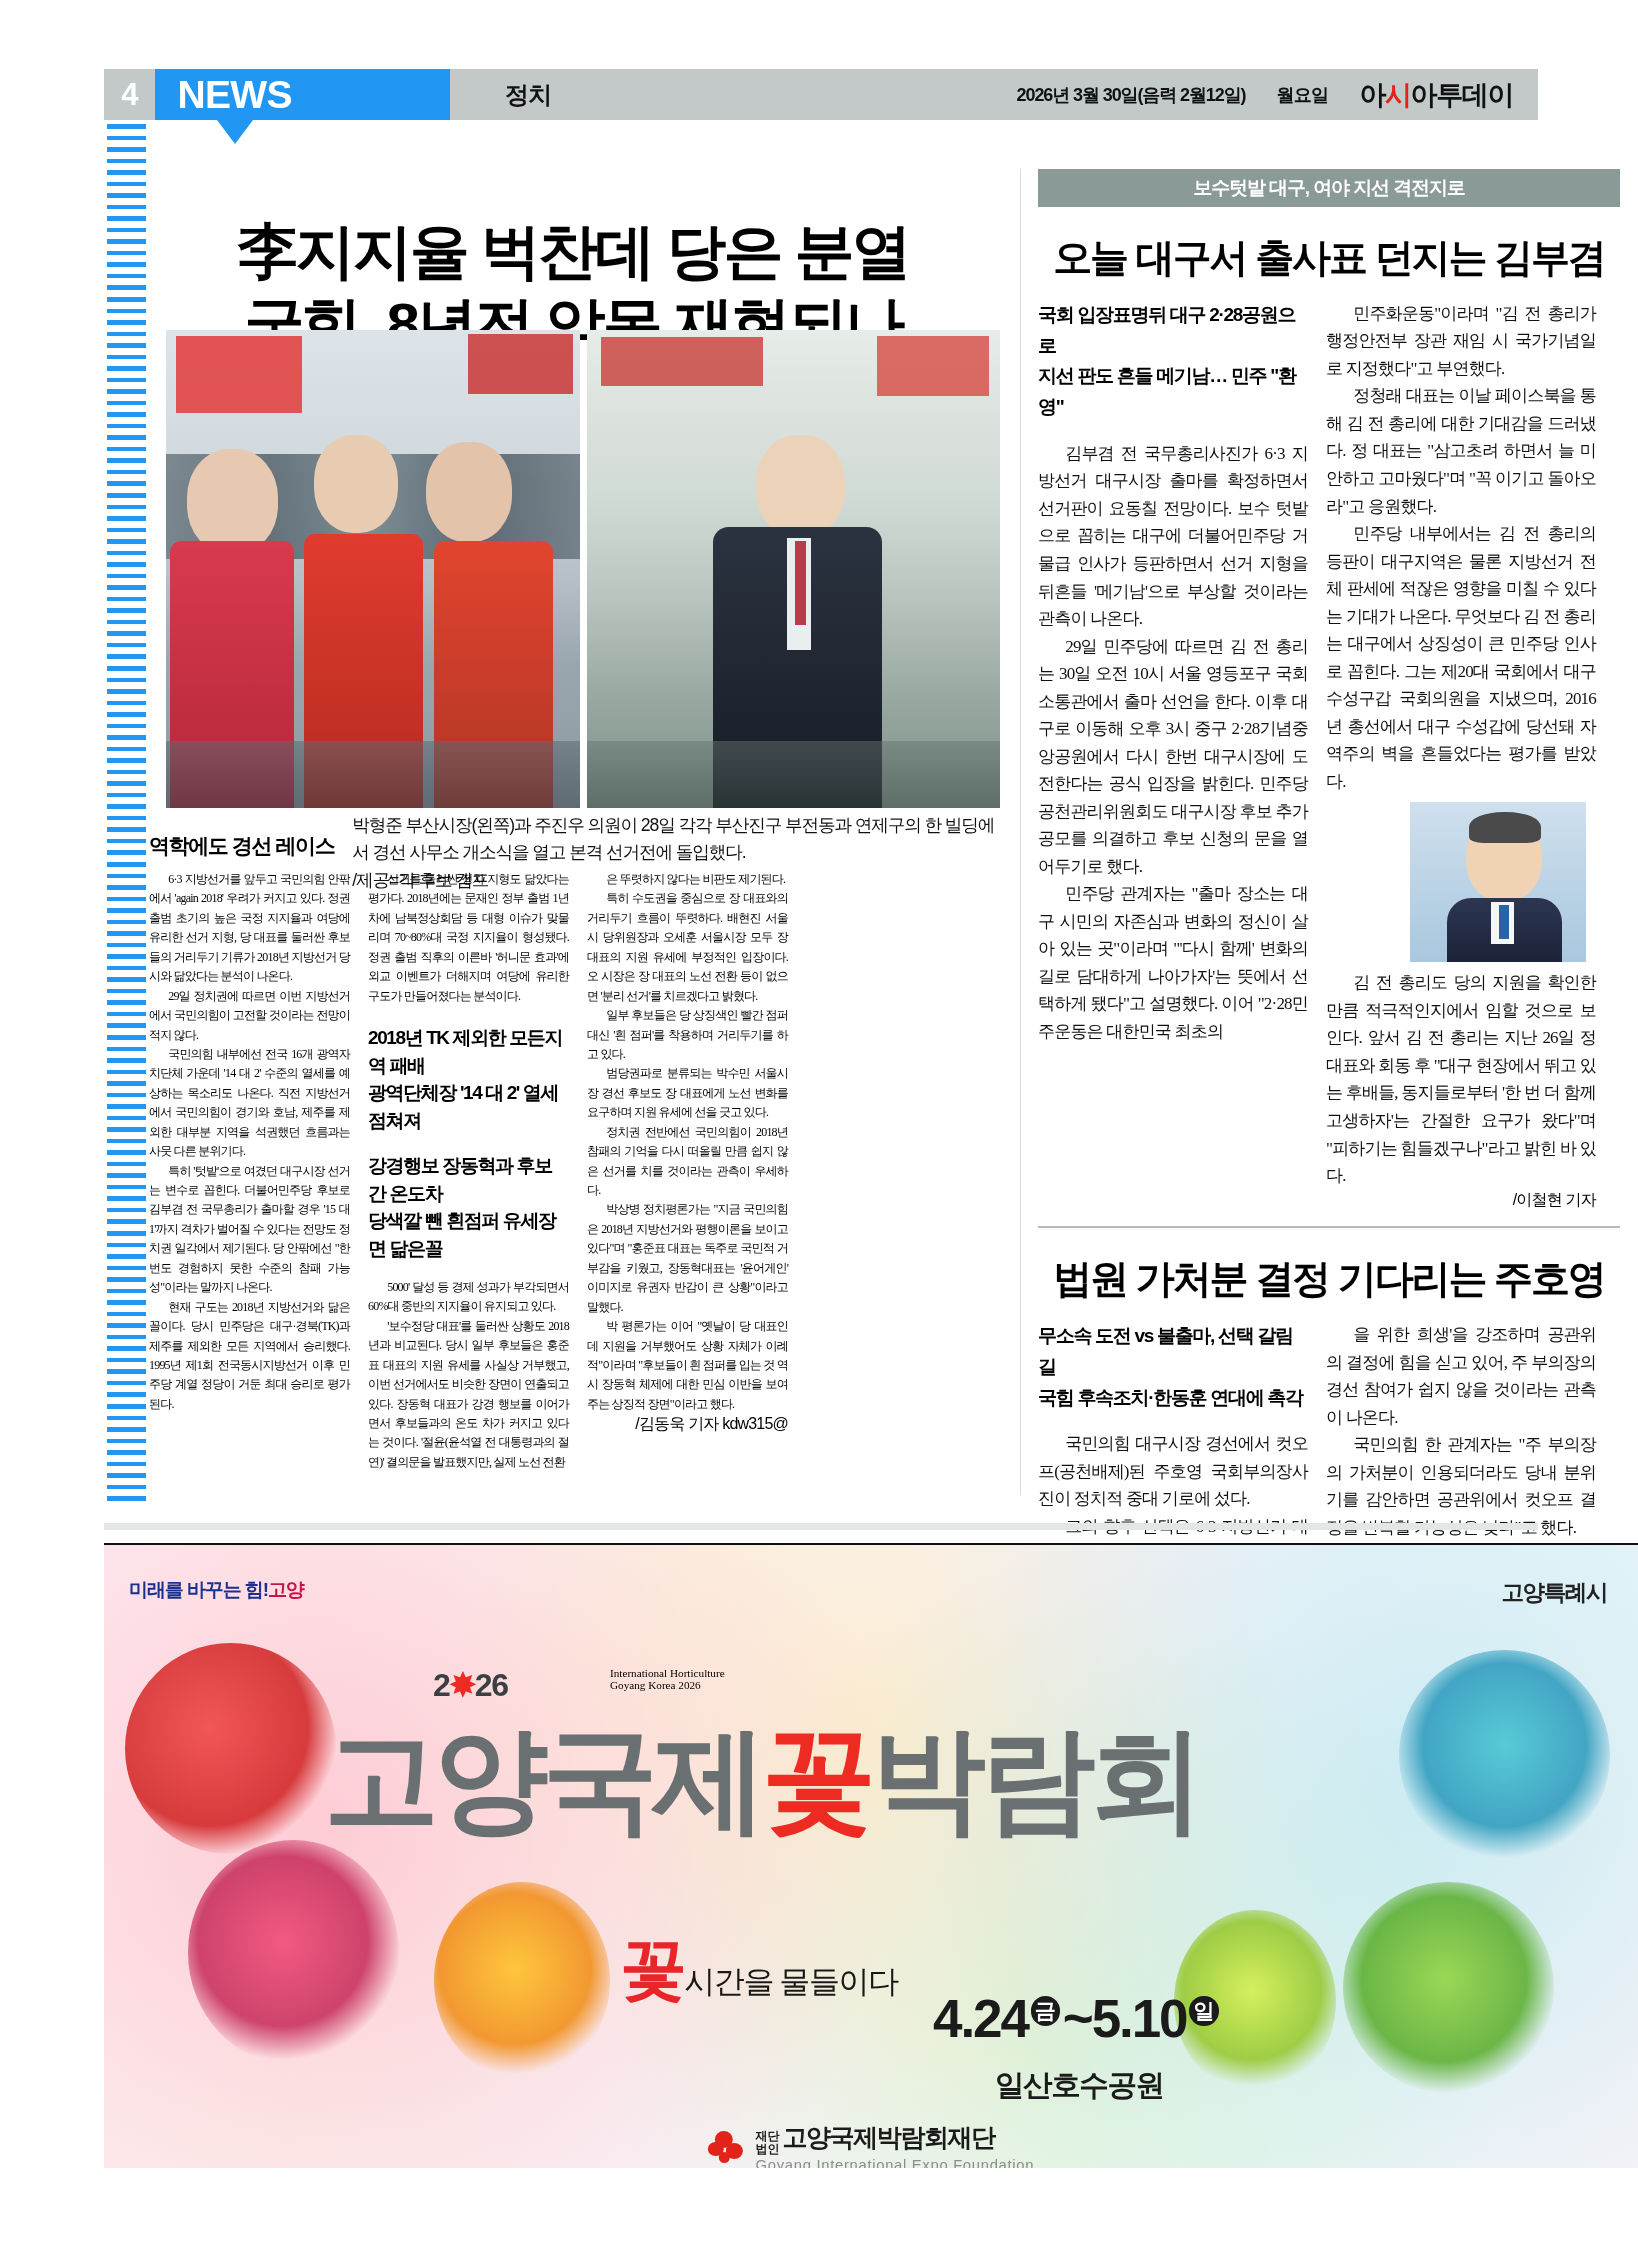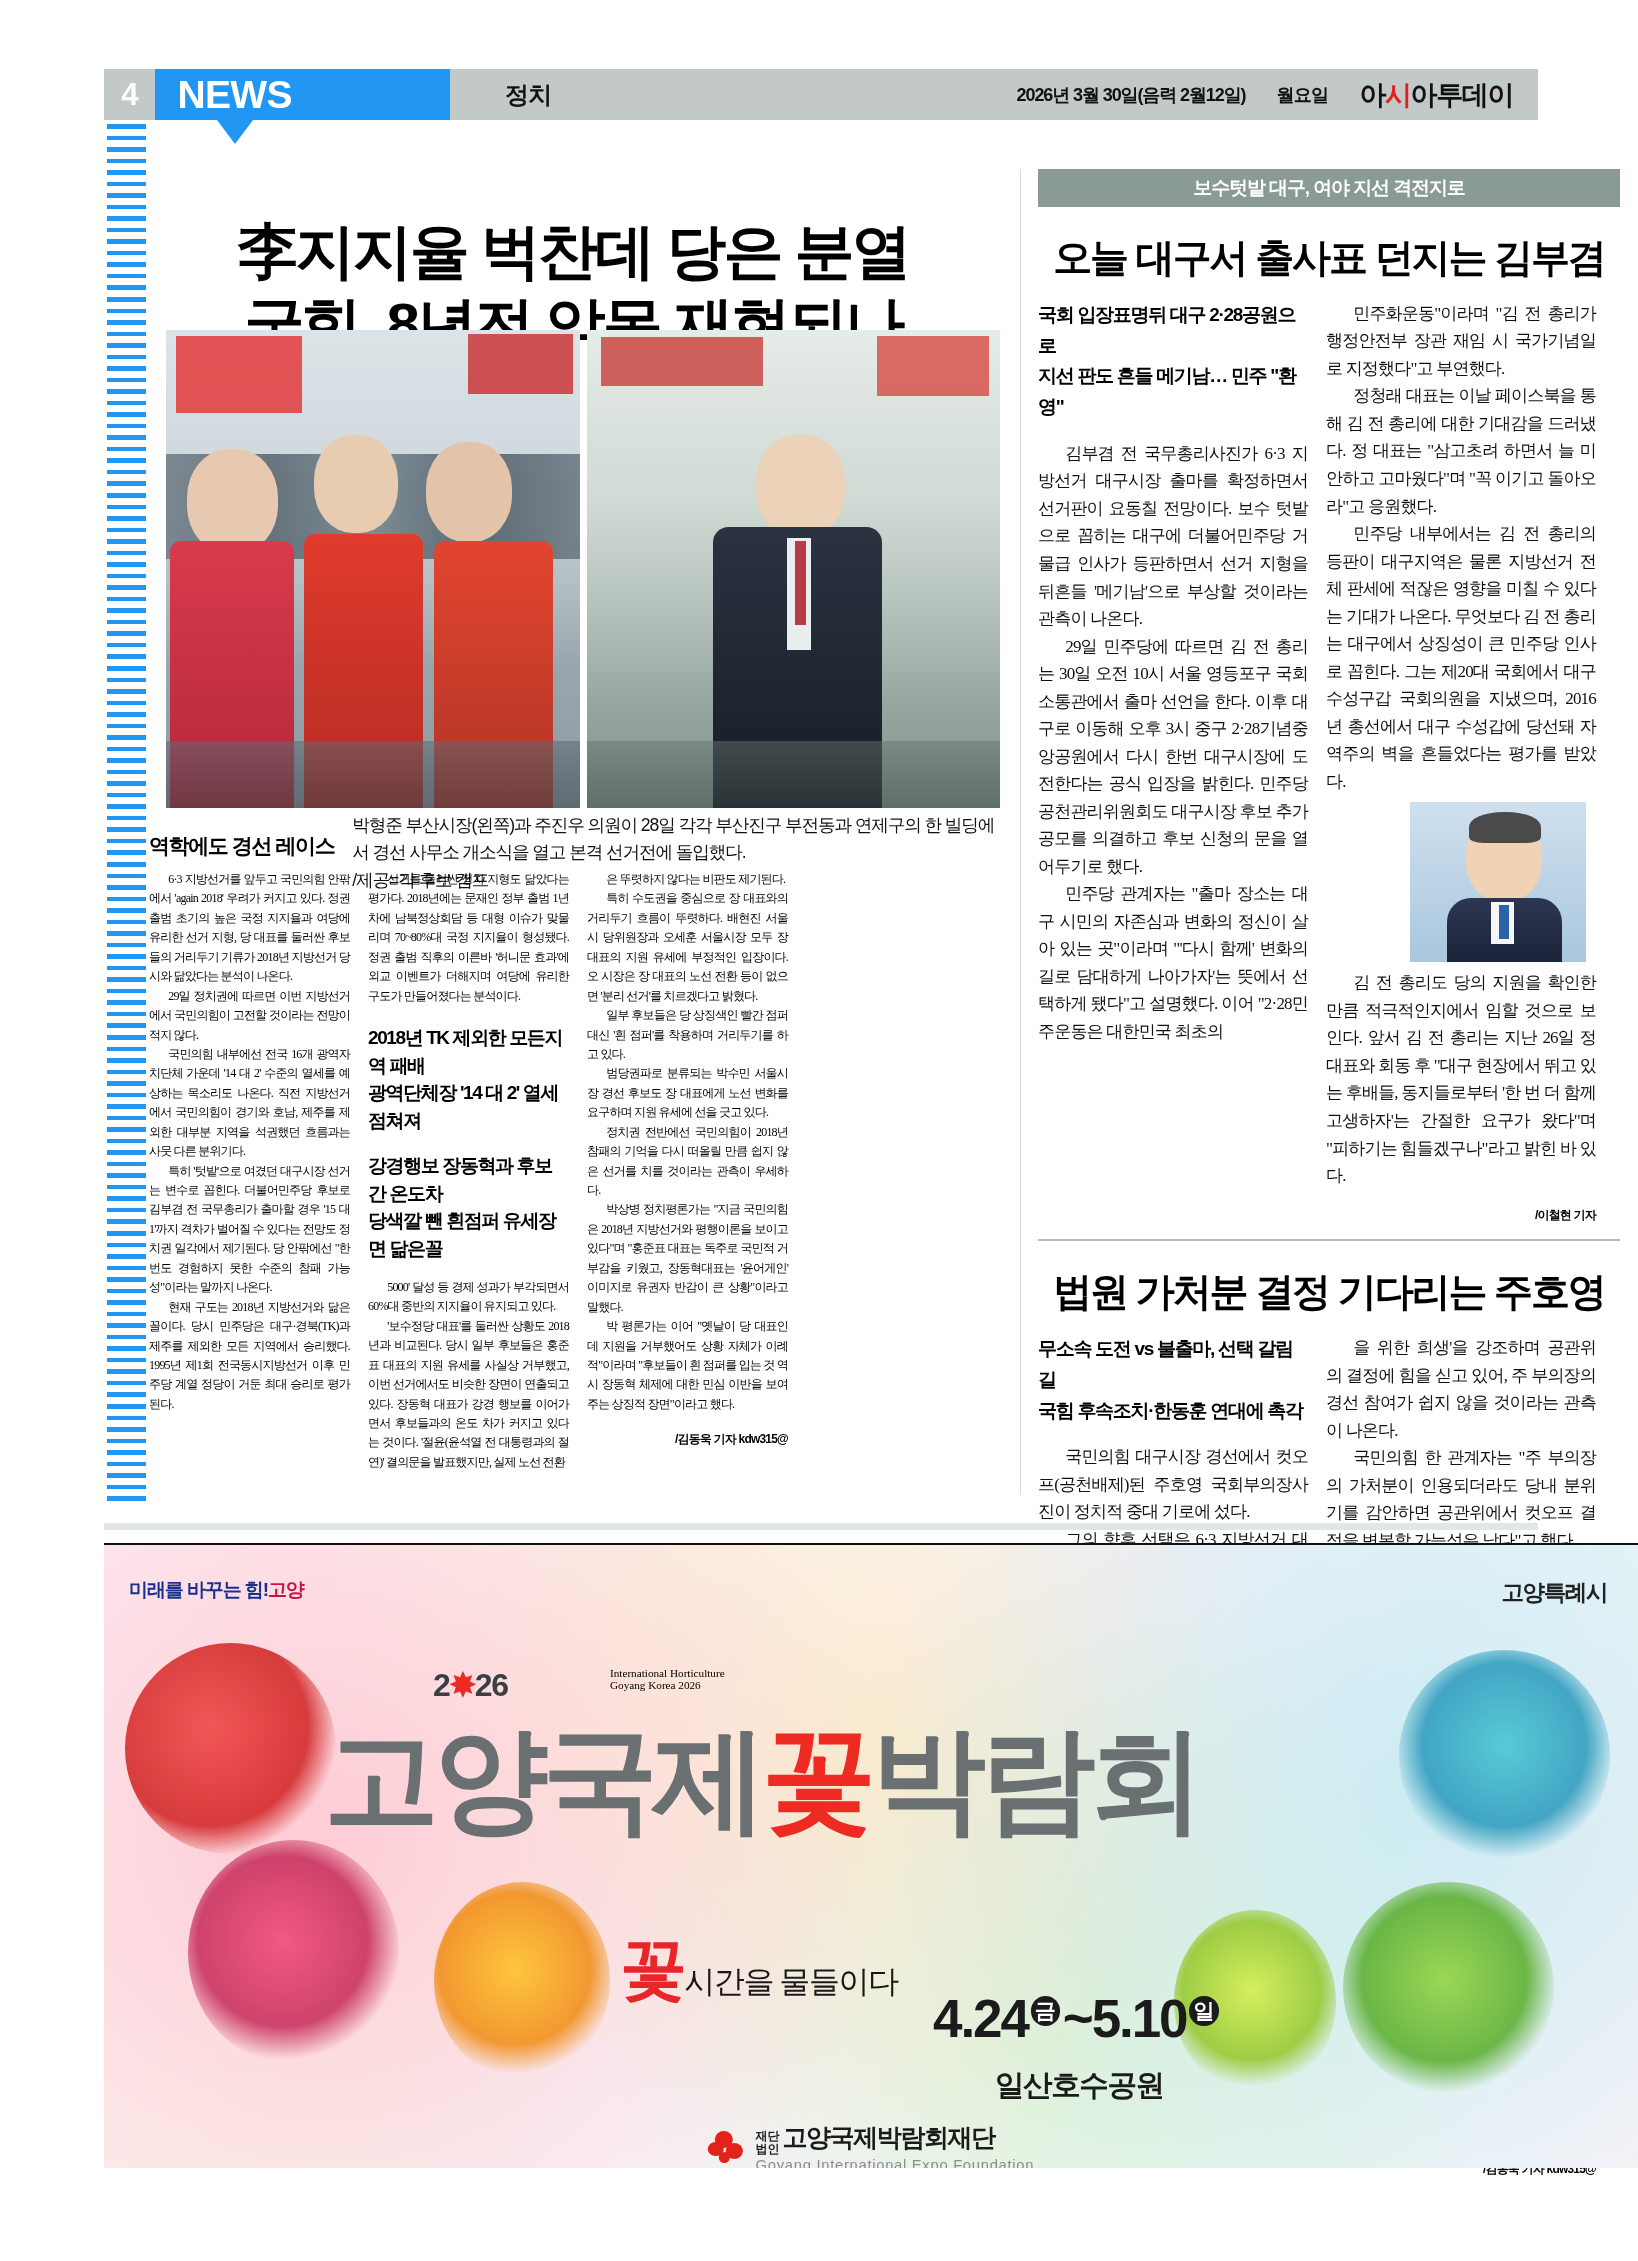--- a/index.html
+++ b/index.html
@@ -75,21 +75,21 @@
   .bodytext {
     font-family:"Liberation Serif", serif; font-size:12px; line-height:1.62;
     letter-spacing:-0.8px; color:#000000; text-align:justify; text-justify:inter-character;
   }
   .bodytext p { text-indent:1.6em; margin-bottom:0; }
   .subhead {
     font-family:"Liberation Sans", sans-serif; font-weight:bold;
     font-size:19px; line-height:1.45; letter-spacing:-1.4px; color:#000;
     margin:18px 0 15.5px 0;
   }
-  .byline { font-family:"Liberation Sans", sans-serif; font-size:12px; letter-spacing:-0.8px; text-align:right; margin-top:17px;font-weight:bold; }
+  .byline { font-family:"Liberation Sans", sans-serif; font-size:16px; letter-spacing:-0.8px; text-align:right; margin-top:0; }
 
   
   #vrule { position:absolute; left:1020px; top:169px; width:1.4px; height:1326px; background:#d8d8d8; }
 
   
   #right { position:absolute; left:1038px; top:169px; width:582px; }
 
   .kicker {
     background:#8a9a96; color:#ffffff; height:38px; display:flex; align-items:center;
     justify-content:center; font-family:"Liberation Sans", sans-serif; font-weight:bold;

